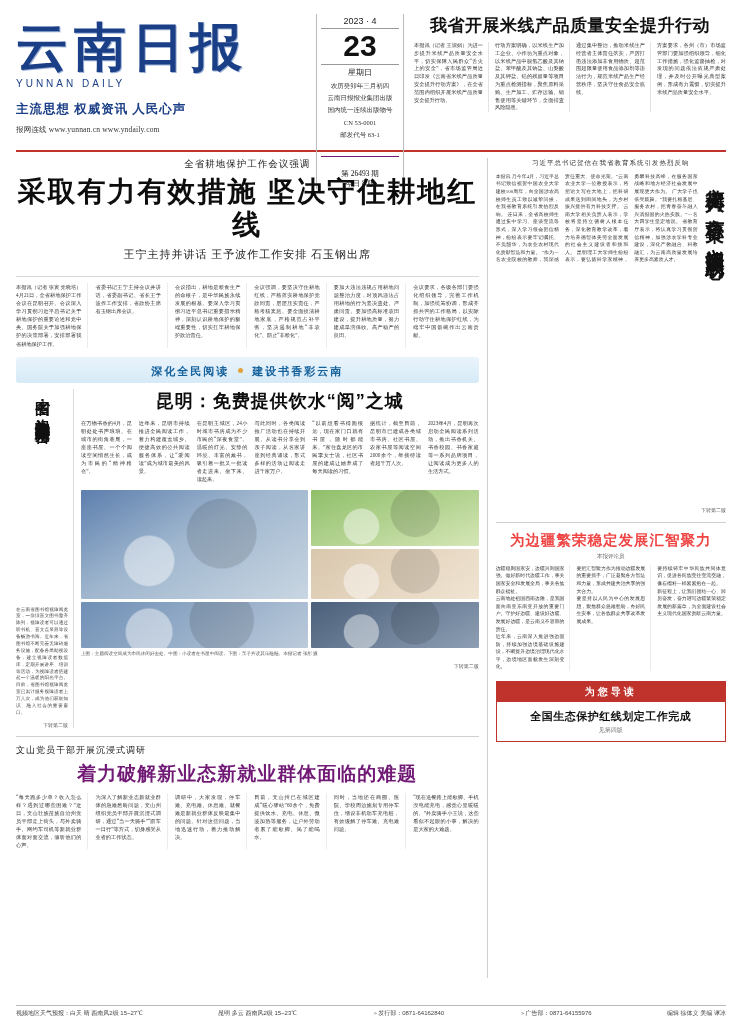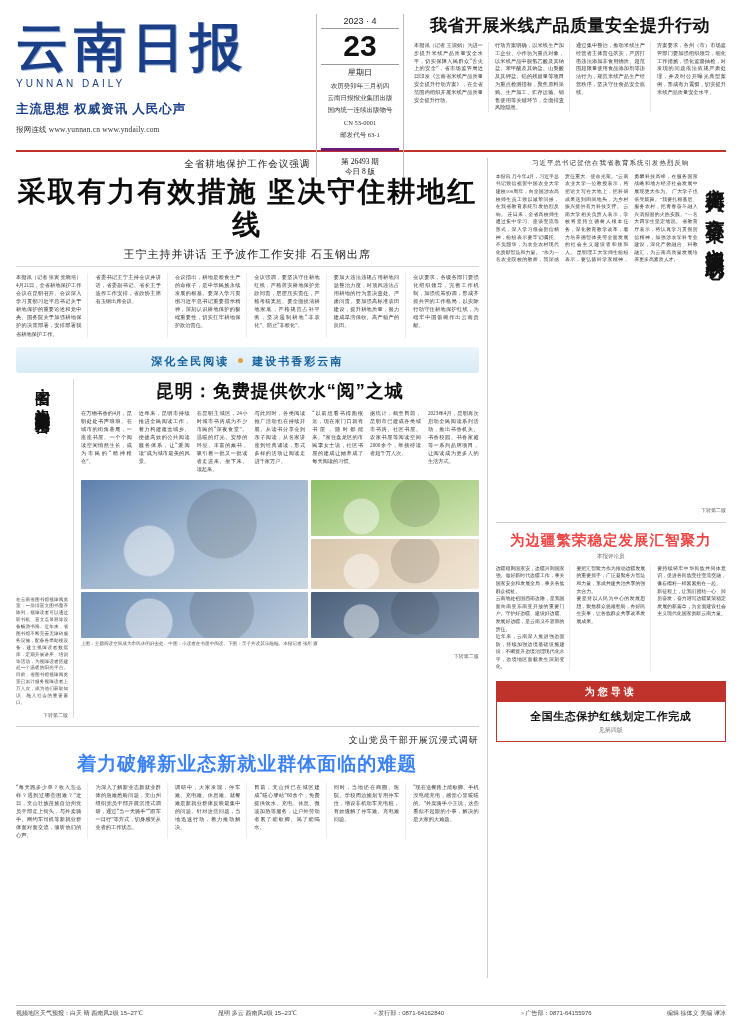--- a/index.html
+++ b/index.html
@@ -98,24 +98,24 @@
   }
   .date-meta {
     font-size: 6.5px;
     line-height: 1.45;
     color: #333;
     margin-top: 3px;
     text-align: center;
   }
   .date-issue {
     font-size: 7.5px;
-    margin-top: 8px;
-    color: #111;
-    border-top: 3px solid #701a75;
-    padding-top: 6px;
+    margin-top: 16px;
+    color: #111;
+    border-top: 1px solid #701a75;
+    padding-top: 12px;
   }
   .date-pages {
     font-size: 7.5px;
     color: #111;
   }
 
   .mast-right {
     flex: 1;
     padding-left: 4px;
   }
@@ -175,21 +175,21 @@
     letter-spacing: 2px;
     color: #0d0d0d;
     line-height: 1.18;
   }
   .sub-head {
     text-align: center;
     font-size: 11px;
     color: #222;
     margin-top: 6px;
     letter-spacing: 1px;
-    padding-bottom: 4px;
+    padding-bottom: 14px;
     border-bottom: 1px solid #d8d8d8;
   }
   .txt-cols {
     display: flex;
     gap: 7px;
     margin-top: 6px;
     font-size: 5.2px;
     line-height: 1.55;
     text-align: justify;
     color: #333;
@@ -304,28 +304,28 @@
   .cap {
     font-size: 4.6px;
     color: #555;
     line-height: 1.5;
     margin-top: 3px;
     text-align: justify;
   }
 
   
   .bottom-sep { border-top: 1px solid #cfcfcf; margin-top: 8px; padding-top: 7px; }
-  .bottom-kicker { text-align: right; font-size: 9px; color: #222; letter-spacing: 1px; }
+  .bottom-kicker { text-align: left; font-size: 9px; color: #222; letter-spacing: 1px; }
   .bottom-head {
     text-align: center;
     font-family: "Liberation Sans", sans-serif;
     font-size: 19px;
     font-weight: bold;
     letter-spacing: 1px;
-    color: #3b82f6;
+    color: #701a75;
     margin: 4px 0 6px 0;
   }
 
   
   .side-vert-head {
     font-family: "Liberation Sans", sans-serif;
     font-size: 19px;
     font-weight: bold;
     color: #111;
     writing-mode: vertical-rl;

